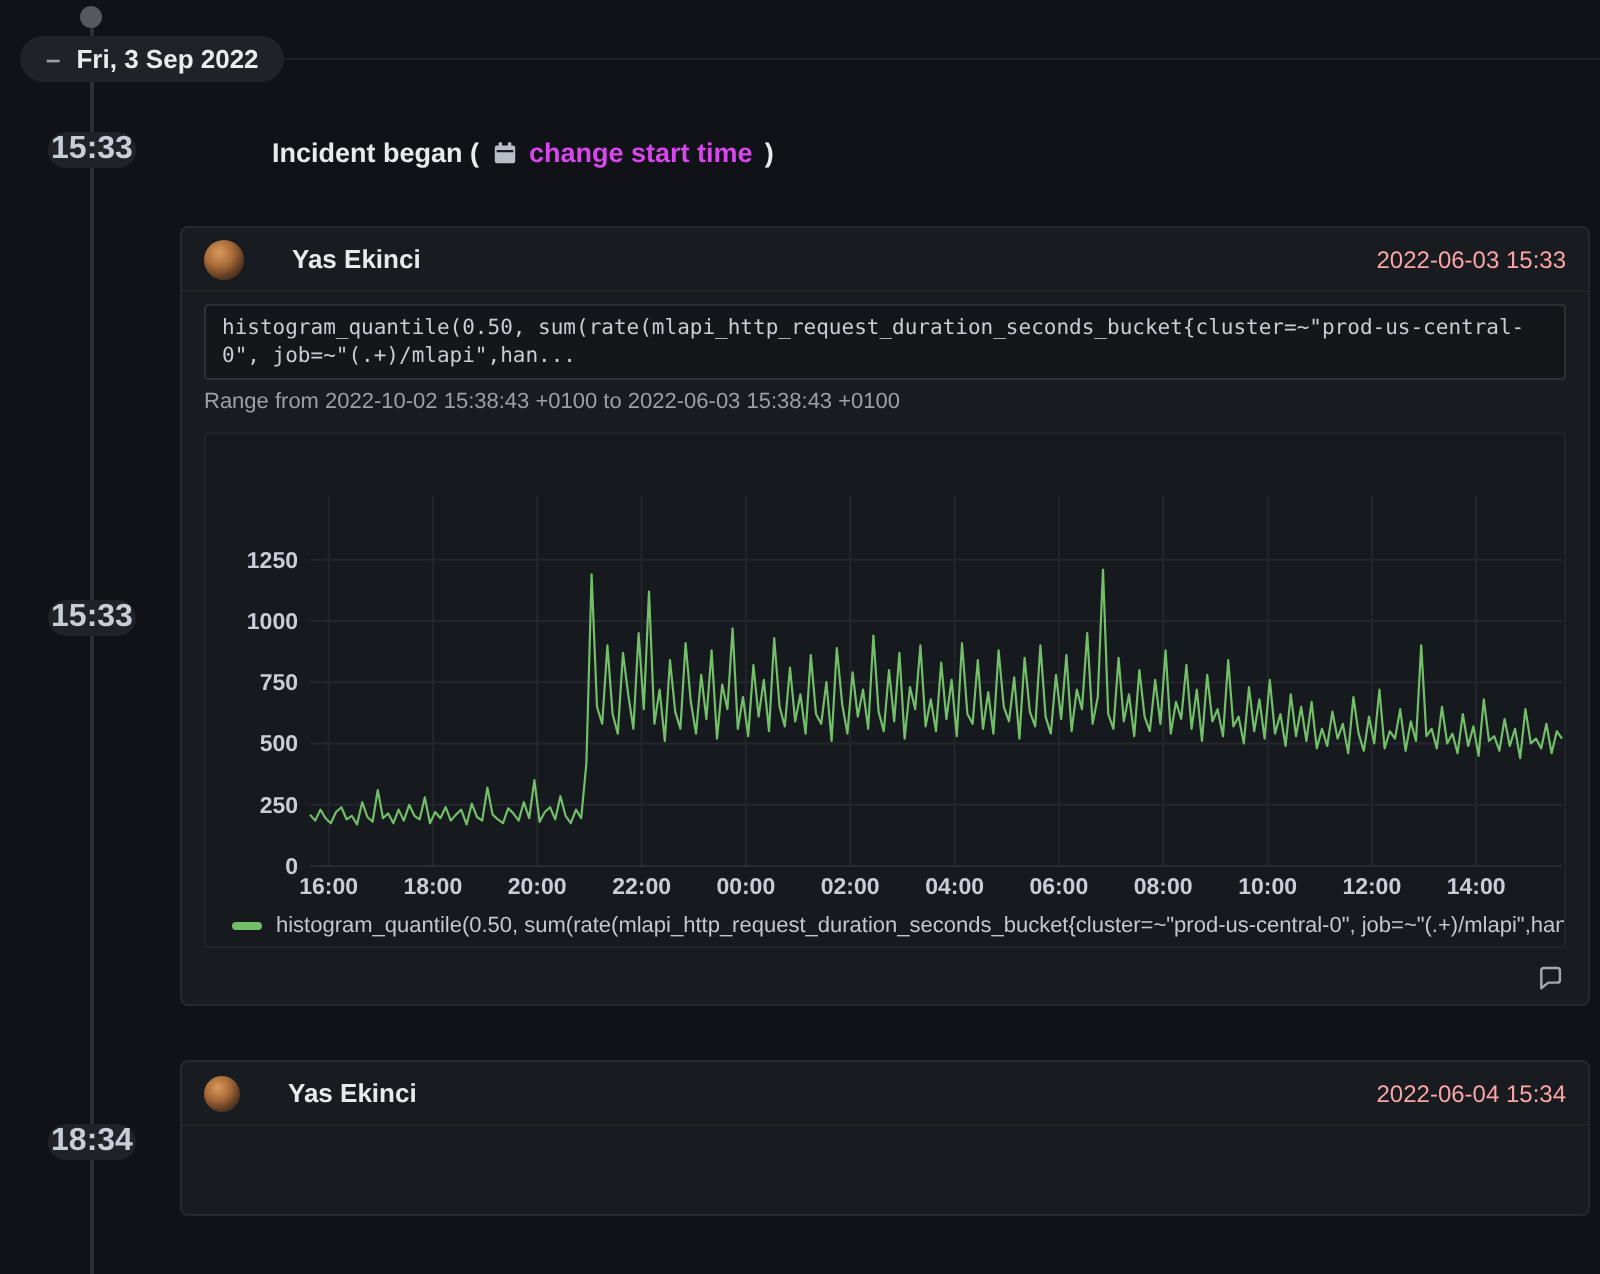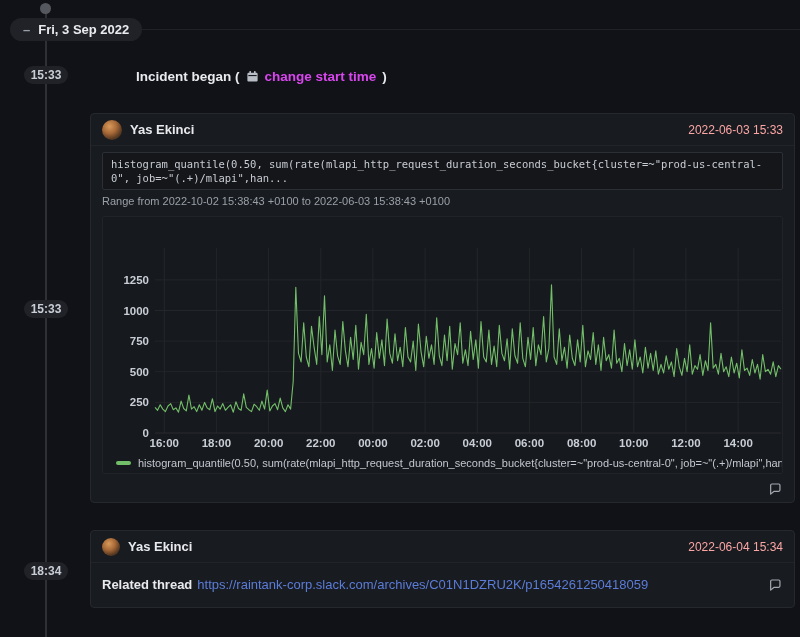--- a/index.html
+++ b/index.html
@@ -19,21 +19,21 @@
     display: flex; align-items: center; padding: 0 13px; gap: 8px; z-index: 3;
     cursor: pointer;
   }
   .date-pill .minus { color: #9aa0a8; font-size: 13px; font-weight: 700; line-height: 1; }
   .date-pill .label { color: #e9ebef; font-size: 13px; font-weight: 700; white-space: nowrap; }
   .date-rule { position: absolute; left: 124px; right: 0; top: 29px; height: 1px; background: #1f2126; }
   .time-pill {
     position: absolute; left: 24px; width: 44px; height: 18px;
     background: #202227; border-radius: 9px; z-index: 3;
     display: flex; align-items: center; justify-content: center;
-    font-size: 12px; font-weight: 700; color: #c9ced6;
+    font-size: 16px; font-weight: 700; color: #c9ced6;
   }
   
   .incident-row {
     position: absolute; left: 100px; top: 66px; height: 20px;
     display: flex; align-items: center; gap: 6px;
     font-size: 13.5px; font-weight: 600; color: #e8eaee; padding-left: 36px;
   }
   .incident-row .action { color: #d946ef; cursor: pointer; }
   .icon-cal { display: inline-flex; }
   
@@ -44,21 +44,21 @@
   .card-header {
     height: 32px; display: flex; align-items: center;
     padding: 0 11px; border-bottom: 1px solid #222428;
   }
   .avatar {
     width: 20px; height: 20px; border-radius: 50%;
     background: radial-gradient(circle at 38% 32%, #d99a5b 0%, #a86a38 38%, #5a3a22 68%, #2a2018 100%);
     flex: 0 0 auto;
   }
   .card2 .avatar { width: 18px; height: 18px; }
-  .author { font-size: 13px; font-weight: 700; color: #e8eaee; margin-left: 8px; }
+  .author { font-size: 13px; font-weight: 700; color: #e8eaee; margin-left: 24px; }
   .stamp { margin-left: auto; font-size: 12px; color: #fca5a5; }
   .card-body { padding: 6px 11px 8px 11px; }
   .code-block {
     background: #141619; border: 1px solid #2c2f35; border-radius: 2px;
     padding: 4px 8px;
     font-family: "DejaVu Sans Mono", monospace;
     font-size: 10.5px; line-height: 14px; color: #c9ccd4;
     word-break: break-all; cursor: pointer;
   }
   .range-text { margin-top: 5px; font-size: 11px; color: #9aa0a8; }
@@ -182,22 +182,13 @@
     </div>
   </div>
 </div>
 
 <div class="card card2" style="top:530px; height:78px">
   <div class="card-header">
     <div class="avatar"></div>
     <div class="author">Yas Ekinci</div>
     <div class="stamp">2022-06-04 15:34</div>
   </div>
-  <div class="thread-row">
-    <span class="thread-text">Related thread</span>
-    <a class="thread-link" href="#">https://raintank-corp.slack.com/archives/C01N1DZRU2K/p1654261250418059</a>
-    <span class="comment-btn">
-      <svg width="15" height="15" viewBox="0 0 16 16">
-        <path d="M5.2 3.2h7.3a1.3 1.3 0 0 1 1.3 1.3v5.2a1.3 1.3 0 0 1-1.3 1.3H7.6l-3.7 3V4.5a1.3 1.3 0 0 1 1.3-1.3z" fill="none" stroke="#a3a8b0" stroke-width="1.3" stroke-linejoin="round"></path>
-      </svg>
-    </span>
-  </div>
 </div>
 
 </body></html>

